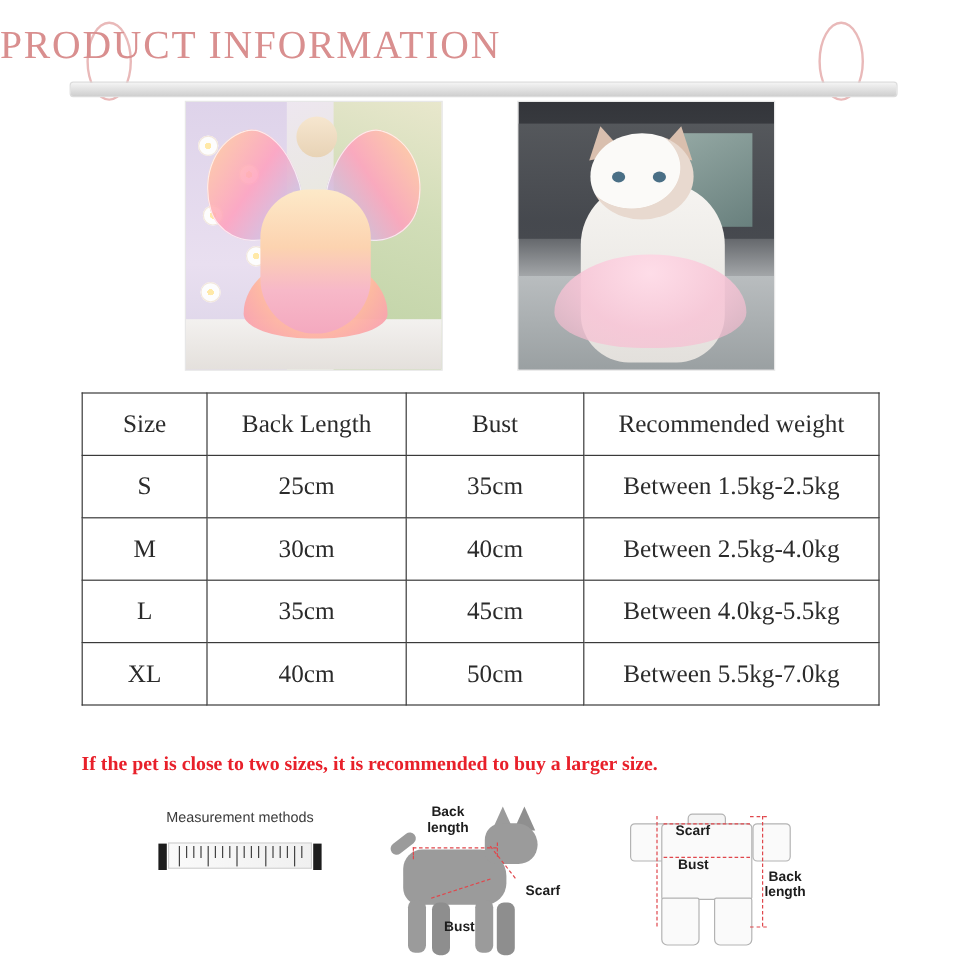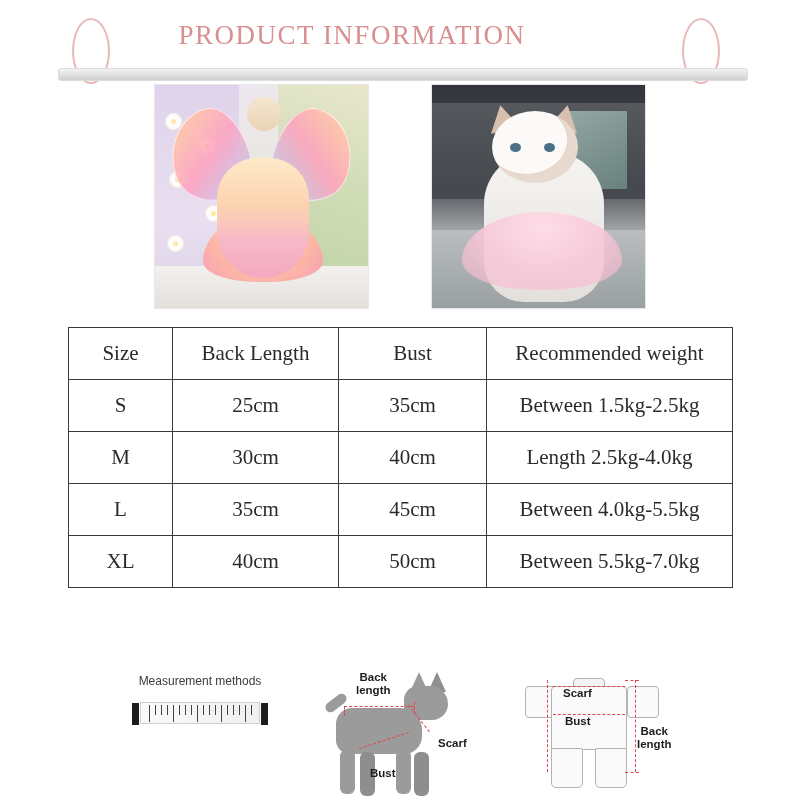--- a/index.html
+++ b/index.html
@@ -23,23 +23,23 @@
   
   .header {
     position: relative;
     height: 92px;
   }
   .header-title {
     position: absolute;
     top: 20px;
     left: 0;
     width: 704px;
-    text-align: center;
+    text-align: left;
     font-family: "Liberation Serif", serif;
-    font-size: 27px;
+    font-size: 33px;
     letter-spacing: 1.5px;
     color: #d98f8f;
     font-weight: 400;
   }
   .hanger-bar {
     position: absolute;
     top: 68px;
     left: 58px;
     width: 690px;
     height: 13px;
@@ -435,38 +435,39 @@
         <tr>
           <td>S</td>
           <td class="val">25cm</td>
           <td class="val">35cm</td>
           <td class="weight">Between 1.5kg-2.5kg</td>
         </tr>
         <tr>
           <td>M</td>
           <td class="val">30cm</td>
           <td class="val">40cm</td>
-          <td class="weight">Length 2.5kg-4.0kg</td>
+          <td class="weight">Between 2.5kg-4.0kg</td>
         </tr>
         <tr>
           <td>L</td>
           <td class="val">35cm</td>
           <td class="val">45cm</td>
           <td class="weight">Between 4.0kg-5.5kg</td>
         </tr>
         <tr>
           <td>XL</td>
           <td class="val">40cm</td>
           <td class="val">50cm</td>
           <td class="weight">Between 5.5kg-7.0kg</td>
         </tr>
       </tbody>
     </table>
   </div>
 
+  <div class="note-warn">If the pet is close to two sizes, it is recommended to buy a larger size.</div>
 
   <div class="diagrams">
 
     <div class="diag diag-1">
       <div class="d1-title">
       </div>
       <div class="d1-sub">Measurement methods</div>
       <div class="ruler">
         <span class="cap l"></span>
         <span class="cap r"></span>

